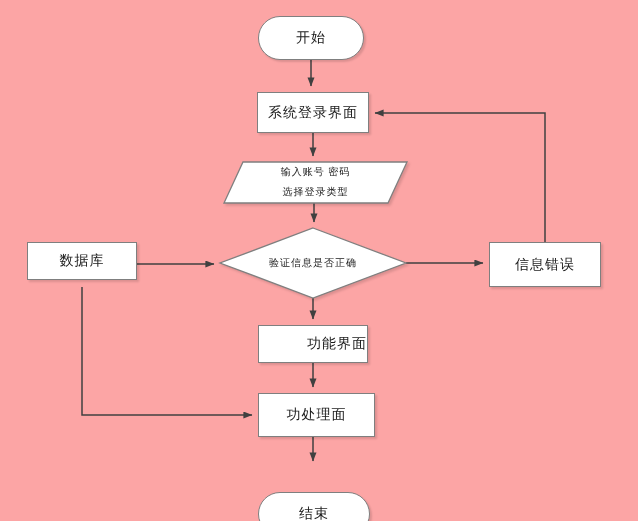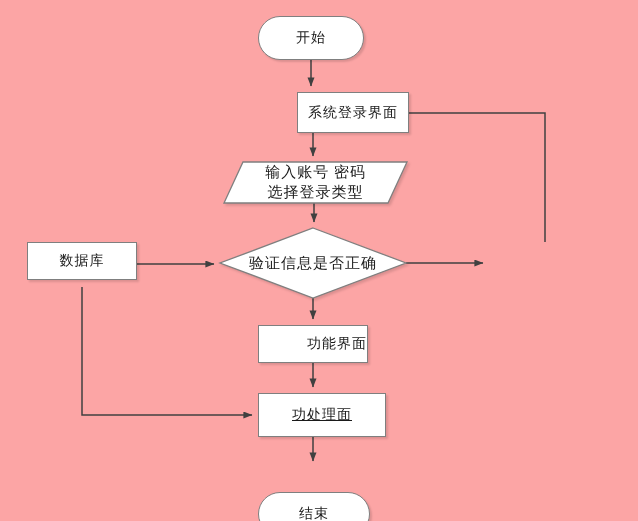--- a/index.html
+++ b/index.html
@@ -31,21 +31,21 @@
     box-sizing: border-box;
     text-align: center;
   }
   .terminator { border-radius: 22px; }
   .free-label {
     position: absolute;
     display: flex;
     flex-direction: column;
     align-items: center;
     justify-content: center;
-    font-size: 15px;
+    font-size: 10px;
     letter-spacing: 1px;
     text-align: center;
     line-height: 20px;
   }
   .shape-outline {
     fill: #ffffff;
     stroke: #7f7f7f;
     stroke-width: 1.3;
     filter: drop-shadow(2px 2px 1px rgba(0,0,0,0.13));
   }
@@ -80,43 +80,46 @@
 
     <polygon class="shape-outline" points="313,228 406,263 313,298 220,263"></polygon>
 
     <polygon class="shape-outline" points="243,162 407,162 388,203 224,203"></polygon>
   </svg>
 
   <div class="node terminator" style="left:258px; top:16px; width:106px; height:44px;">
     <span>开始</span>
   </div>
 
-  <div class="node" style="left:257px; top:92px; width:112px; height:41px;margin-left:40px;">
+  <div class="node" style="left:257px; top:92px; width:112px; height:41px;">
     <span>系统登录界面</span>
   </div>
 
   <div class="free-label" style="left:233px; top:161px; width:165px; height:42px;">
     <span>输入账号 密码</span>
     <span>选择登录类型</span>
   </div>
 
   <div class="free-label" style="left:228px; top:248px; width:170px; height:30px;">
     <span>验证信息是否正确</span>
   </div>
 
   <div class="node" style="left:27px; top:242px; width:110px; height:38px;">
     <span>数据库</span>
   </div>
 
+  <div class="node" style="left:489px; top:242px; width:112px; height:45px;">
+    <span>信息错误</span>
+  </div>
 
   <div class="node" style="left:258px; top:325px; width:110px; height:38px;justify-content:flex-end;">
     <span>功能界面</span>
   </div>
 
-  <div class="node" style="left:258px; top:393px; width:128px; height:44px;text-decoration:underline;">
+  <div class="node" style="left:258px; top:393px; width:117px; height:44px;">
     <span>功处理面</span>
   </div>
 
   <div class="node terminator" style="left:258px; top:492px; width:112px; height:44px;">
     <span>结束</span>
   </div>
 
 </div>
 
 </body></html>

